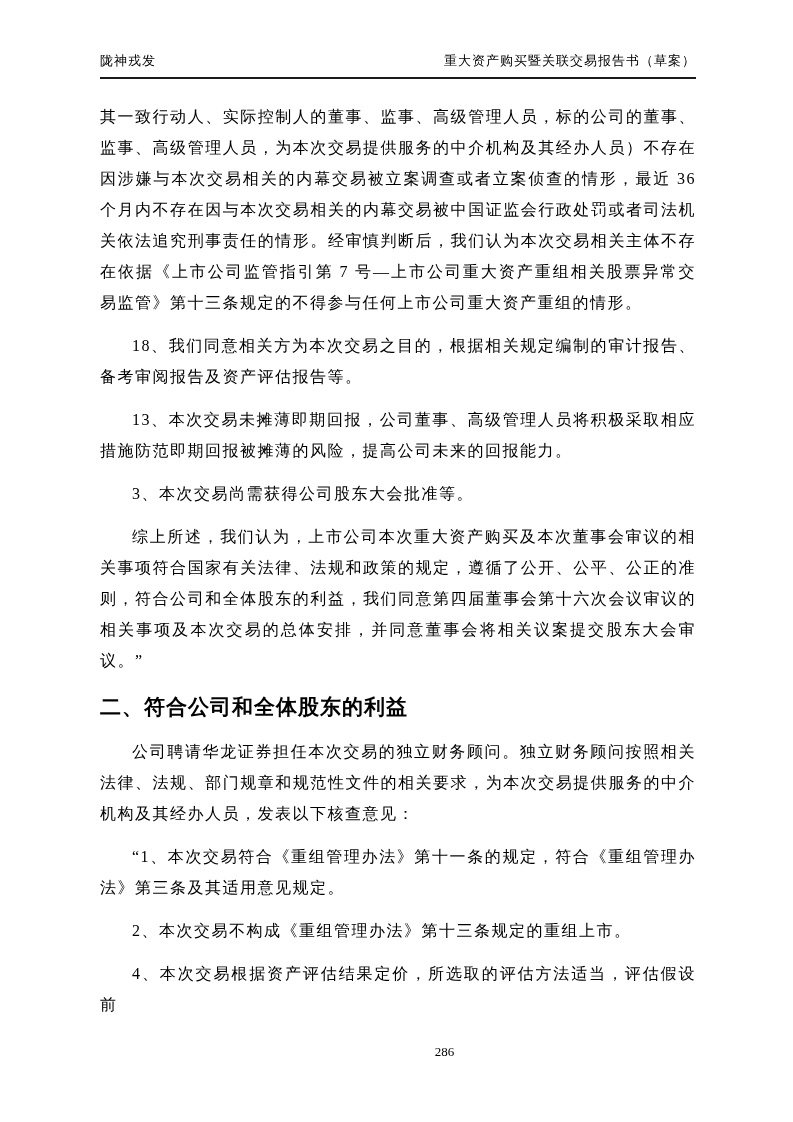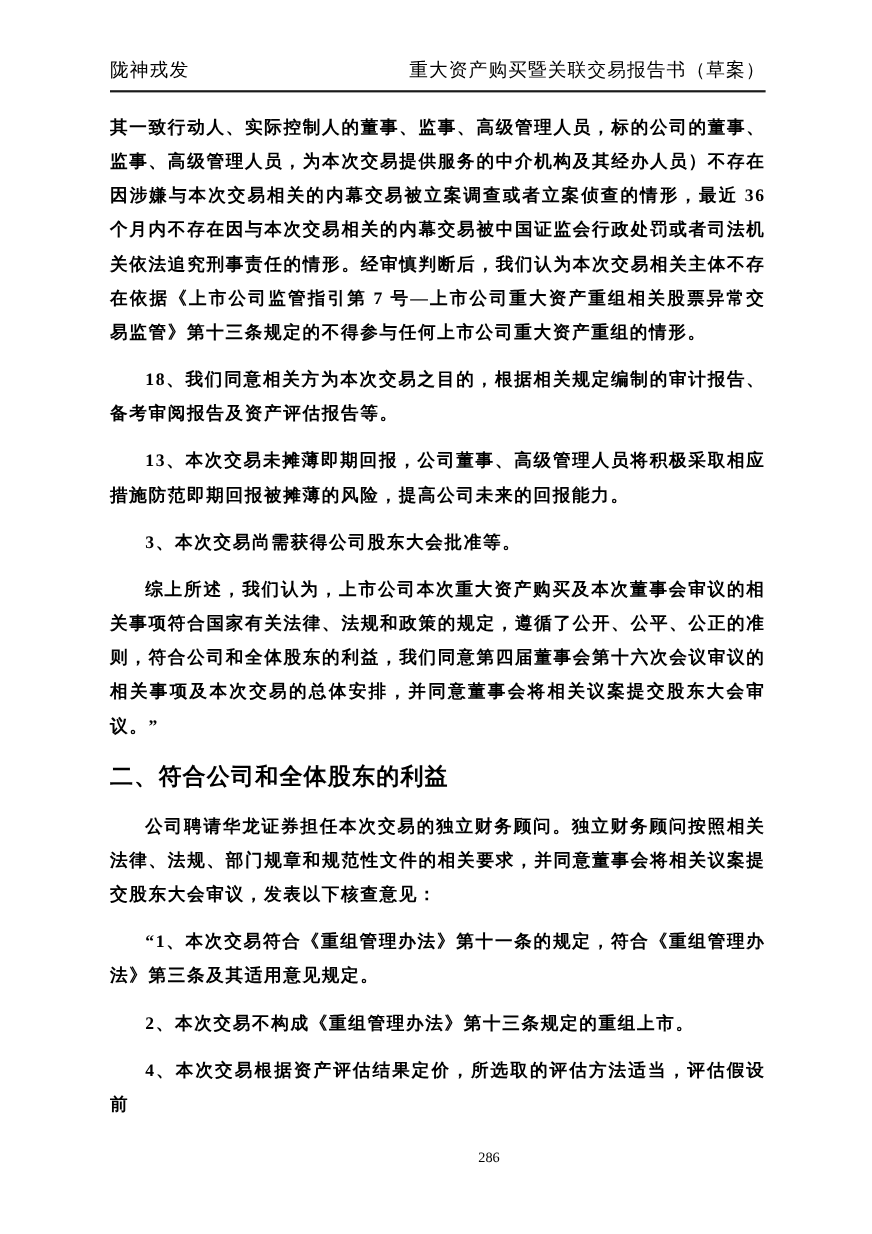--- a/index.html
+++ b/index.html
@@ -17,21 +17,21 @@
     color: #000000;
   }
   .header {
     position: absolute;
     top: 52px;
     left: 100px;
     width: 596px;
     display: flex;
     justify-content: space-between;
     align-items: flex-end;
-    font-size: 17px;
+    font-size: 13px;
     letter-spacing: 1px;
     padding-bottom: 7px;
     border-bottom: 2px solid #1a1a1a;
   }
   .header .left-title,
   .header .right-title {
     white-space: nowrap;
   }
   .content {
     position: absolute;
@@ -39,21 +39,20 @@
     left: 100px;
     width: 596px;
   }
   .para {
     margin: 12px 0 0 0;
     font-size: 16px;
     line-height: 31px;
     letter-spacing: 1.5px;
     text-align: justify;
     text-justify: inter-character;
-    font-weight: bold;
   }
   .para.first {
     margin-top: 0;
   }
   .para.indent {
     text-indent: 2em;
   }
   .section-heading {
     margin: 17px 0 15px 0;
     font-family: "Liberation Sans", "DejaVu Sans", sans-serif;
@@ -85,21 +84,21 @@
 
   <div class="content">
     <p class="para first">其一致行动人、实际控制人的董事、监事、高级管理人员，标的公司的董事、监事、高级管理人员，为本次交易提供服务的中介机构及其经办人员）不存在因涉嫌与本次交易相关的内幕交易被立案调查或者立案侦查的情形，最近 36 个月内不存在因与本次交易相关的内幕交易被中国证监会行政处罚或者司法机关依法追究刑事责任的情形。经审慎判断后，我们认为本次交易相关主体不存在依据《上市公司监管指引第 7 号—上市公司重大资产重组相关股票异常交易监管》第十三条规定的不得参与任何上市公司重大资产重组的情形。</p>
     <p class="para indent">18、我们同意相关方为本次交易之目的，根据相关规定编制的审计报告、备考审阅报告及资产评估报告等。</p>
     <p class="para indent">13、本次交易未摊薄即期回报，公司董事、高级管理人员将积极采取相应措施防范即期回报被摊薄的风险，提高公司未来的回报能力。</p>
     <p class="para indent">3、本次交易尚需获得公司股东大会批准等。</p>
     <p class="para indent">综上所述，我们认为，上市公司本次重大资产购买及本次董事会审议的相关事项符合国家有关法律、法规和政策的规定，遵循了公开、公平、公正的准则，符合公司和全体股东的利益，我们同意第四届董事会第十六次会议审议的相关事项及本次交易的总体安排，并同意董事会将相关议案提交股东大会审议。”</p>
 
     <h2 class="section-heading">二、符合公司和全体股东的利益</h2>
 
-    <p class="para first indent">公司聘请华龙证券担任本次交易的独立财务顾问。独立财务顾问按照相关法律、法规、部门规章和规范性文件的相关要求，并同意董事会将相关议案提交股东大会审议，发表以下核查意见：</p>
+    <p class="para first indent">公司聘请华龙证券担任本次交易的独立财务顾问。独立财务顾问按照相关法律、法规、部门规章和规范性文件的相关要求，为本次交易提供服务的中介机构及其经办人员，发表以下核查意见：</p>
     <p class="para indent">“1、本次交易符合《重组管理办法》第十一条的规定，符合《重组管理办法》第三条及其适用意见规定。</p>
     <p class="para indent">2、本次交易不构成《重组管理办法》第十三条规定的重组上市。</p>
     <p class="para indent">4、本次交易根据资产评估结果定价，所选取的评估方法适当，评估假设前</p>
   </div>
 
   <div class="footer">
     <span>286</span>
   </div>
 
 </div>

